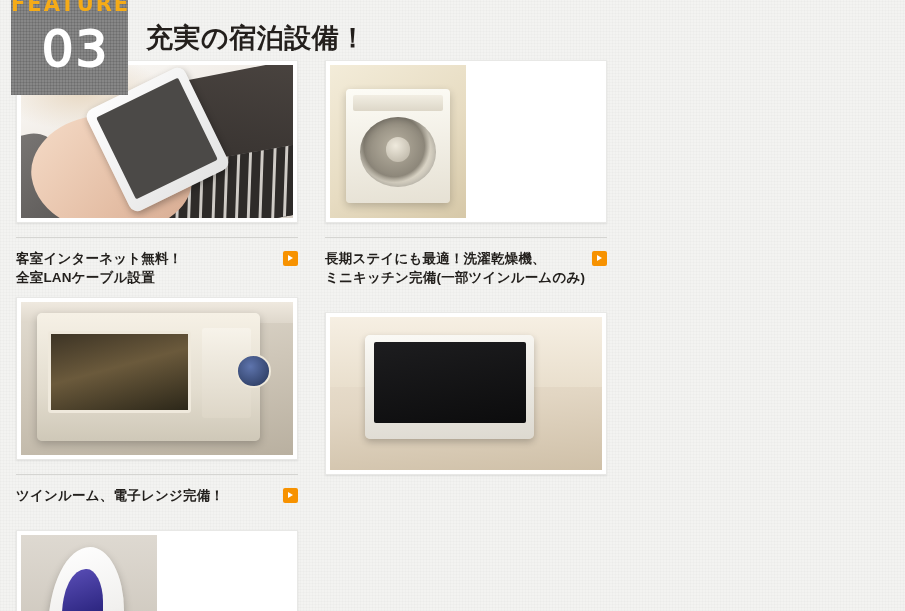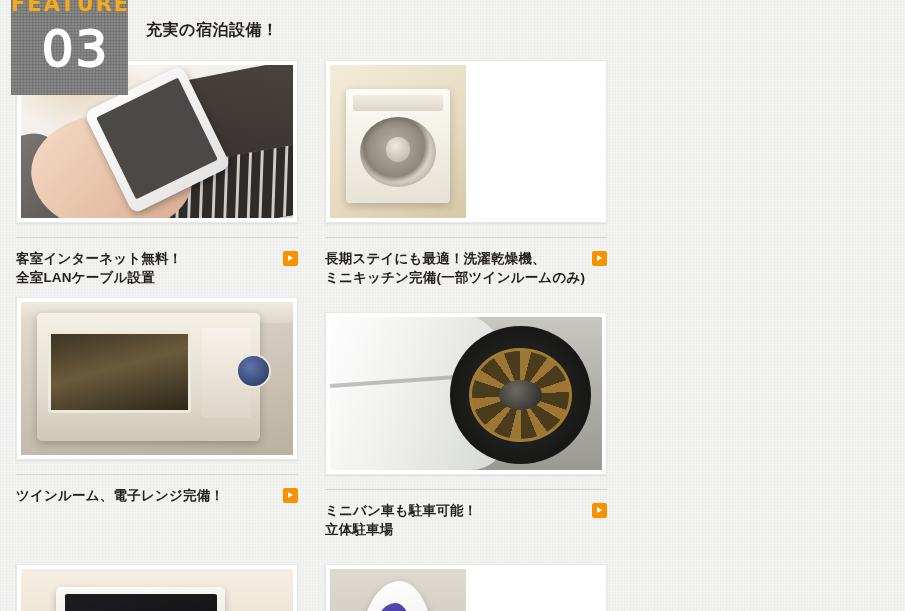--- a/index.html
+++ b/index.html
@@ -55,21 +55,21 @@
     -webkit-text-stroke: 2px #ffffff;
     font-family: "DejaVu Sans", sans-serif;
     padding-left: 12px;
   }
 
   
   .section-title {
     position: absolute;
     left: 146px;
     top: 20px;
-    font-size: 16px;
+    font-size: 27px;
     font-weight: bold;
     color: #231f1c;
     letter-spacing: 0.5px;
     z-index: 4;
   }
 
   
   .grid {
     position: absolute;
     left: 0;
@@ -423,38 +423,20 @@
           <div class="knob"></div>
         </div>
       </div>
     </div>
     <div class="caption-wrap">
       <div class="caption-text">ツインルーム、電子レンジ完備！</div>
       <div class="arrow-btn"></div>
     </div>
   </div>
 
-  <div class="cell row2">
-    <div class="photo-frame">
-      <div class="photo">
-        <div class="full art art-car">
-          <div class="body"></div>
-            <div class="crease"></div>
-          <div class="tire"></div>
-            <div class="rim"></div>
-            <div class="hubcap"></div>
-        </div>
-      </div>
-    </div>
-    <div class="caption-wrap">
-      <div class="caption-text">ミニバン車も駐車可能！
-立体駐車場</div>
-      <div class="arrow-btn"></div>
-    </div>
-  </div>
 
   <div class="cell row2">
     <div class="photo-frame">
       <div class="photo">
         <div class="full art art-tv">
           <div class="wallband"></div>
           <div class="set">
               <div class="panel"></div>
             </div>
         </div>

